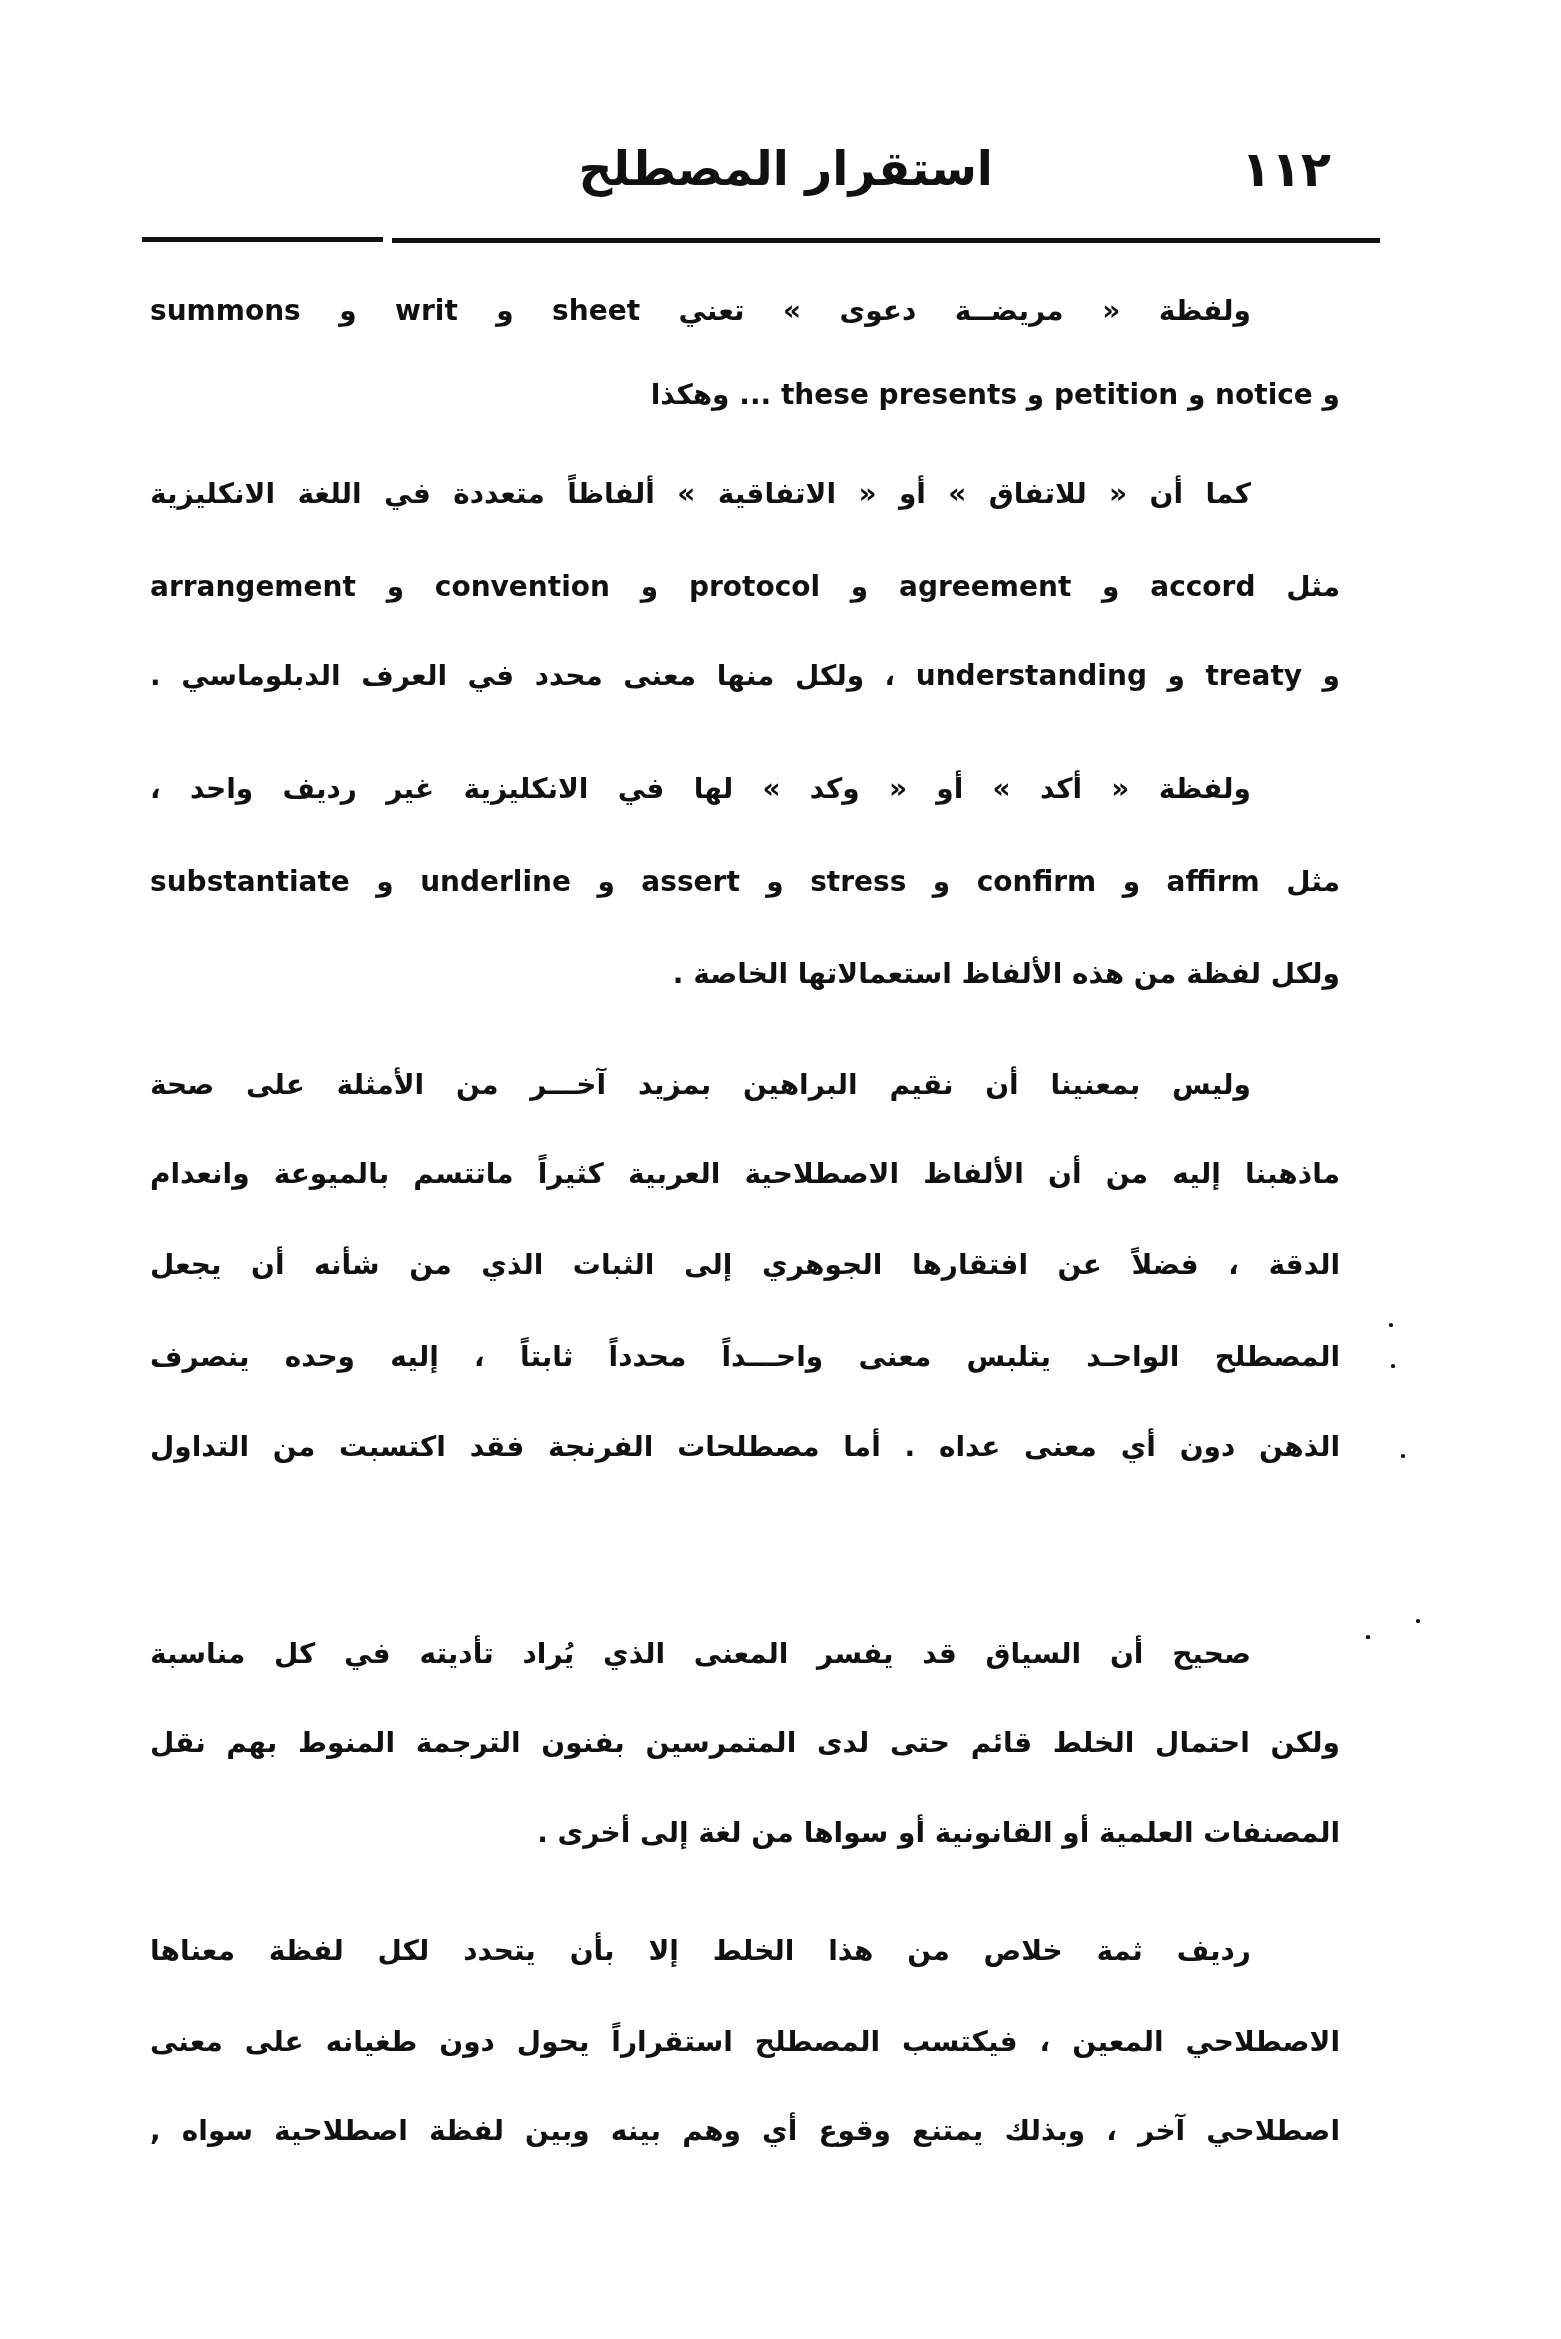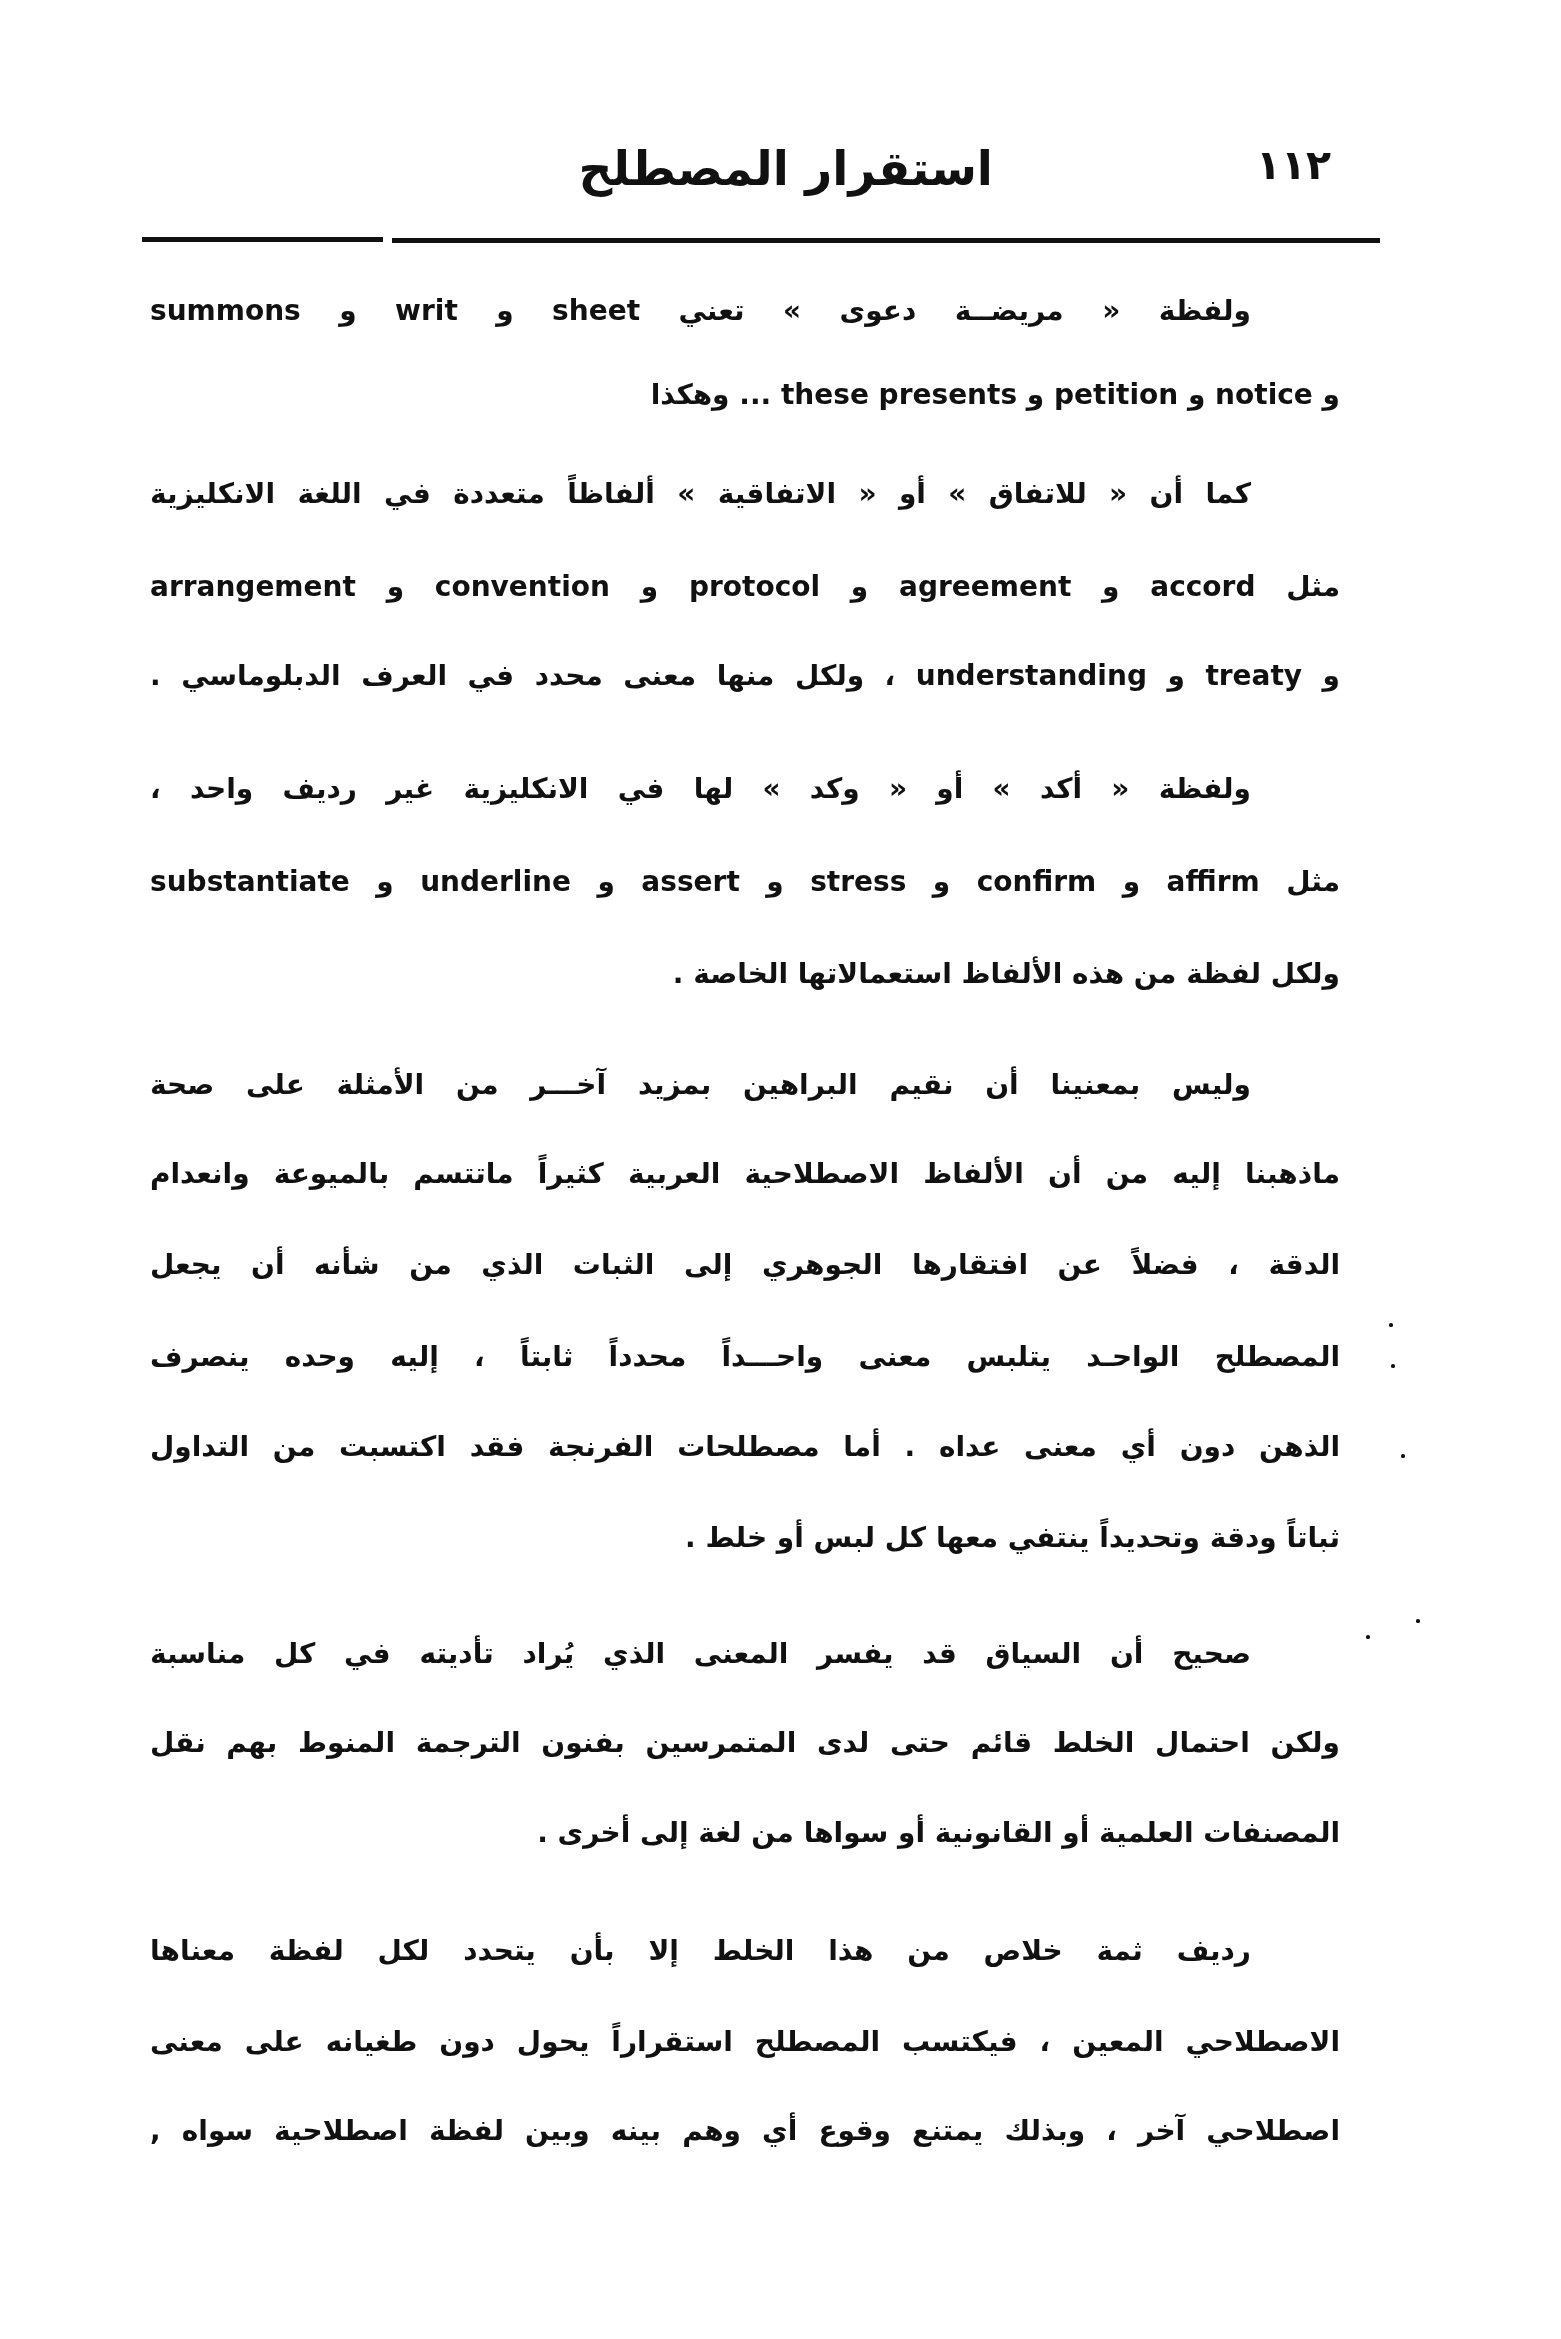--- a/index.html
+++ b/index.html
@@ -1,21 +1,21 @@
 <!DOCTYPE html>
 <html style="font-size:15px"><head>
 <meta charset="utf-8">
 <style>
   html, body { margin:0; padding:0; background:#ffffff; }
   body { width:1562px; height:2339px; position:relative; overflow:hidden; color:#111; }
   .page { position:absolute; left:0; top:0; width:1562px; height:2339px; background:#fff; }
   .hdr-title { position:absolute; left:562px; top:141px; width:431px; text-align:right;
     font-family:"DejaVu Sans", sans-serif; font-weight:bold; font-size:47px; direction:rtl; }
   .hdr-num { position:absolute; left:1237px; top:141px; width:94px; text-align:right;
-    font-family:"DejaVu Sans", sans-serif; font-weight:bold; font-size:41px; direction:rtl; }
+    font-family:"DejaVu Sans", sans-serif; font-weight:bold; font-size:49px; direction:rtl; }
   .rule-left { position:absolute; left:142px; top:237px; width:241px; height:4.7px; background:#111; }
   .rule-right { position:absolute; left:392px; top:238px; width:988px; height:4.7px; background:#111; }
   .line { position:absolute; left:150px; width:1190px; direction:rtl; white-space:nowrap;
     font-family:"DejaVu Sans", sans-serif; font-weight:bold; font-size:28px; line-height:56px;
     text-align:justify; text-align-last:justify; }
   .line.last { text-align-last:right; }
   .line.indent { padding-right:89px; width:1101px; }
   .line.indent.short { text-align-last:right; }
   .speck { position:absolute; width:3.7px; height:3.7px; background:#111; border-radius:50%; }
 </style>
@@ -38,21 +38,20 @@
 
   <div class="line indent" style="top:761px">ولفظة « أكد » أو « وكد » لها في الانكليزية غير رديف واحد ،</div>
   <div class="line" style="top:854px">مثل affirm و confirm و stress و assert و underline و substantiate</div>
   <div class="line last" style="top:946px">ولكل لفظة من هذه الألفاظ استعمالاتها الخاصة .</div>
 
   <div class="line" style="top:1146px">ماذهبنا إليه من أن الألفاظ الاصطلاحية العربية كثيراً ماتتسم بالميوعة وانعدام</div>
   <div class="line indent" style="top:1057px">وليس بمعنينا أن نقيم البراهين بمزيد آخـــر من الأمثلة على صحة</div>
   <div class="line" style="top:1237px">الدقة ، فضلاً عن افتقارها الجوهري إلى الثبات الذي من شأنه أن يجعل</div>
   <div class="line" style="top:1329px">المصطلح الواحـد يتلبس معنى واحـــداً محدداً ثابتاً ، إليه وحده ينصرف</div>
   <div class="line" style="top:1419px">الذهن دون أي معنى عداه . أما مصطلحات الفرنجة فقد اكتسبت من التداول</div>
-  <div class="line last" style="top:1510px">ثباتاً ودقة وتحديداً ينتفي معها كل لبس أو خلط .</div>
 
   <div class="line indent" style="top:1626px">صحيح أن السياق قد يفسر المعنى الذي يُراد تأديته في كل مناسبة</div>
   <div class="line" style="top:1715px">ولكن احتمال الخلط قائم حتى لدى المتمرسين بفنون الترجمة المنوط بهم نقل</div>
   <div class="line last" style="top:1805px">المصنفات العلمية أو القانونية أو سواها من لغة إلى أخرى .</div>
 
   <div class="line indent" style="top:1923px">رديف ثمة خلاص من هذا الخلط إلا بأن يتحدد لكل لفظة معناها</div>
   <div class="line" style="top:2014px">الاصطلاحي المعين ، فيكتسب المصطلح استقراراً يحول دون طغيانه على معنى</div>
   <div class="line" style="top:2103px">اصطلاحي آخر ، وبذلك يمتنع وقوع أي وهم بينه وبين لفظة اصطلاحية سواه ,</div>
 
   <span class="speck" style="left:1389px;top:1323px"></span>

